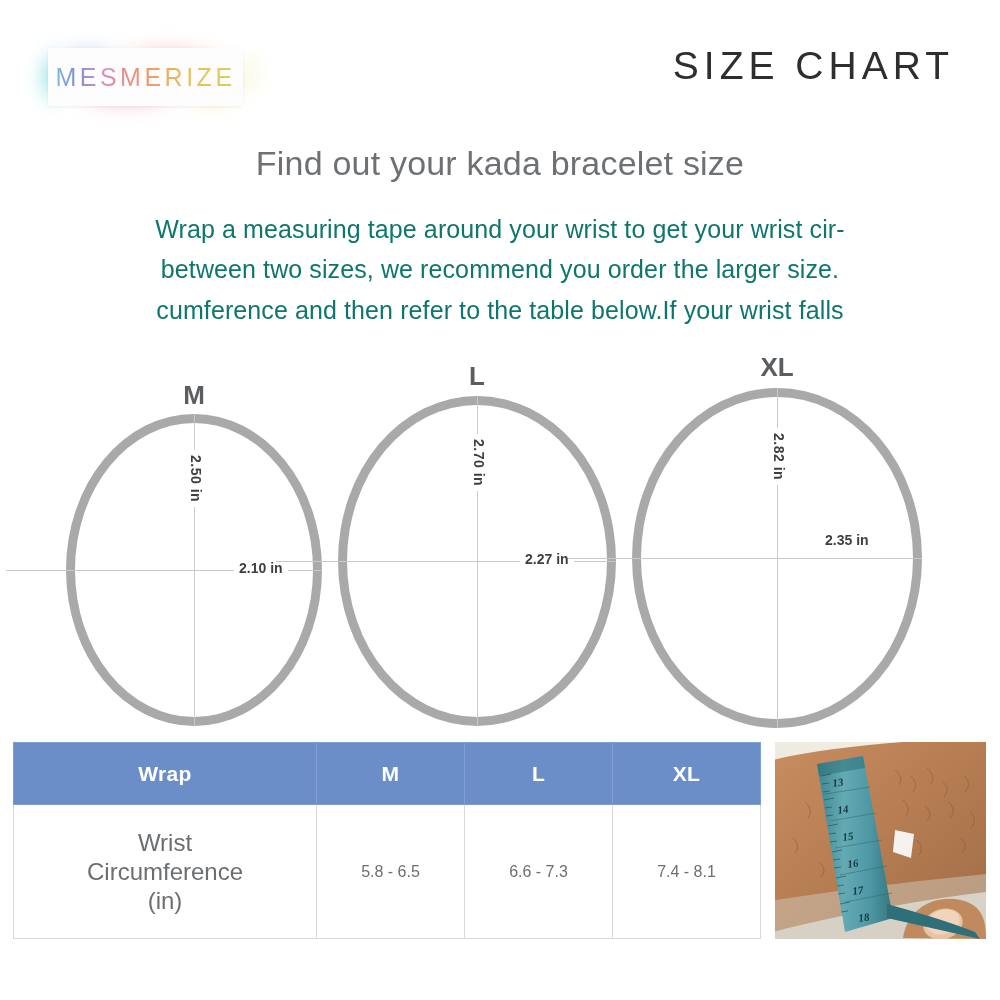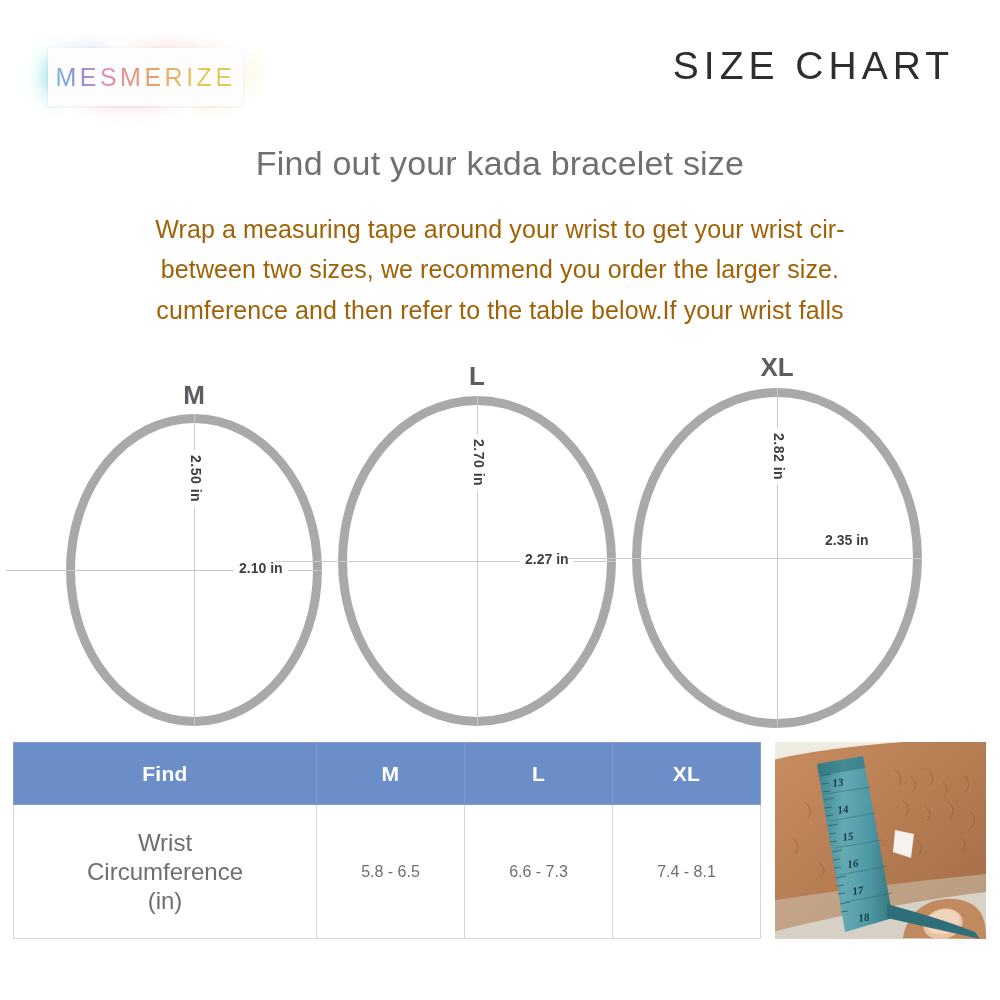--- a/index.html
+++ b/index.html
@@ -50,21 +50,21 @@
     font-family:"Liberation Sans", sans-serif;
   }
 
   
   #intro{ position:absolute; left:0; top:142px; width:1000px; text-align:center; }
   #intro .headline{
     font-size:34px; font-weight:400; color:#6e7174; letter-spacing:.2px;
     line-height:1.25; margin-bottom:24px;
   }
   #intro .para{
-    font-size:25px; font-weight:400; color:#a16207;
+    font-size:25px; font-weight:400; color:#0f766e;
     line-height:1.62; letter-spacing:.1px;
     width:910px; margin:0 auto; text-align:center;
   }
   #intro .para span{ display:block; white-space:nowrap; }
 
   
   #ovals{ position:absolute; left:0; top:0; width:1000px; height:1000px; }
   .oval-group{ position:absolute; }
   .oval-ring{
     position:absolute; left:0; top:0; width:100%; height:100%;
@@ -167,21 +167,21 @@
 
 <table id="size-table">
   <colgroup>
       <col class="c1">
       <col class="c2">
       <col class="c3">
       <col class="c4">
     </colgroup>
   <thead>
     <tr>
-      <th>Find</th>
+      <th>Wrap</th>
       <th>M</th>
       <th>L</th>
       <th>XL</th>
     </tr>
   </thead>
   <tbody>
     <tr>
       <td class="label-cell">
         <div>Wrist</div>
         <div>Circumference</div>

